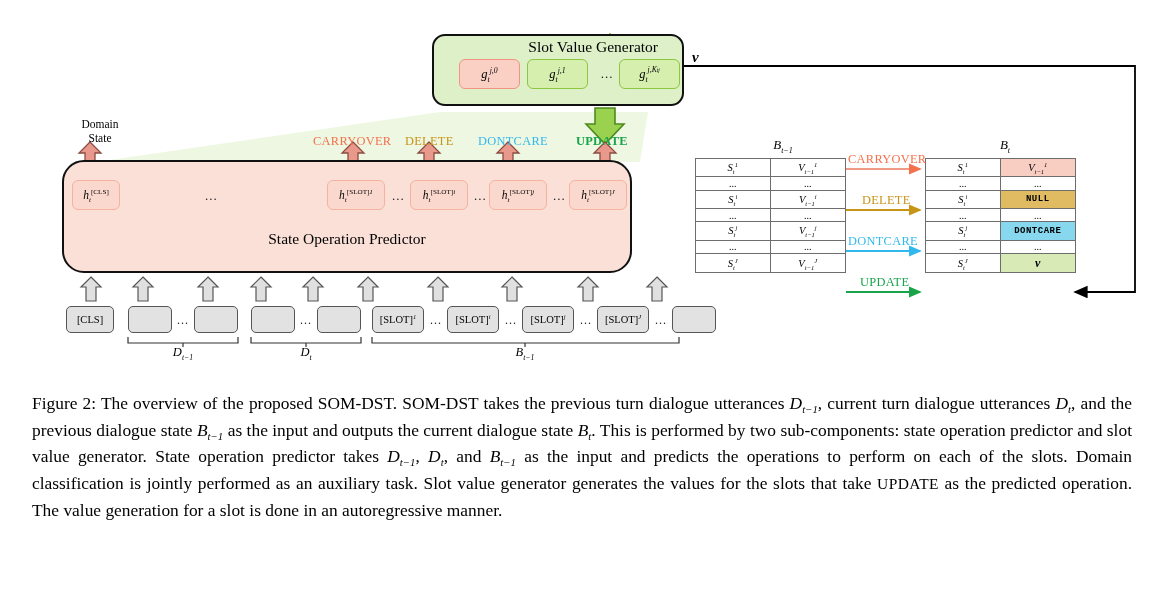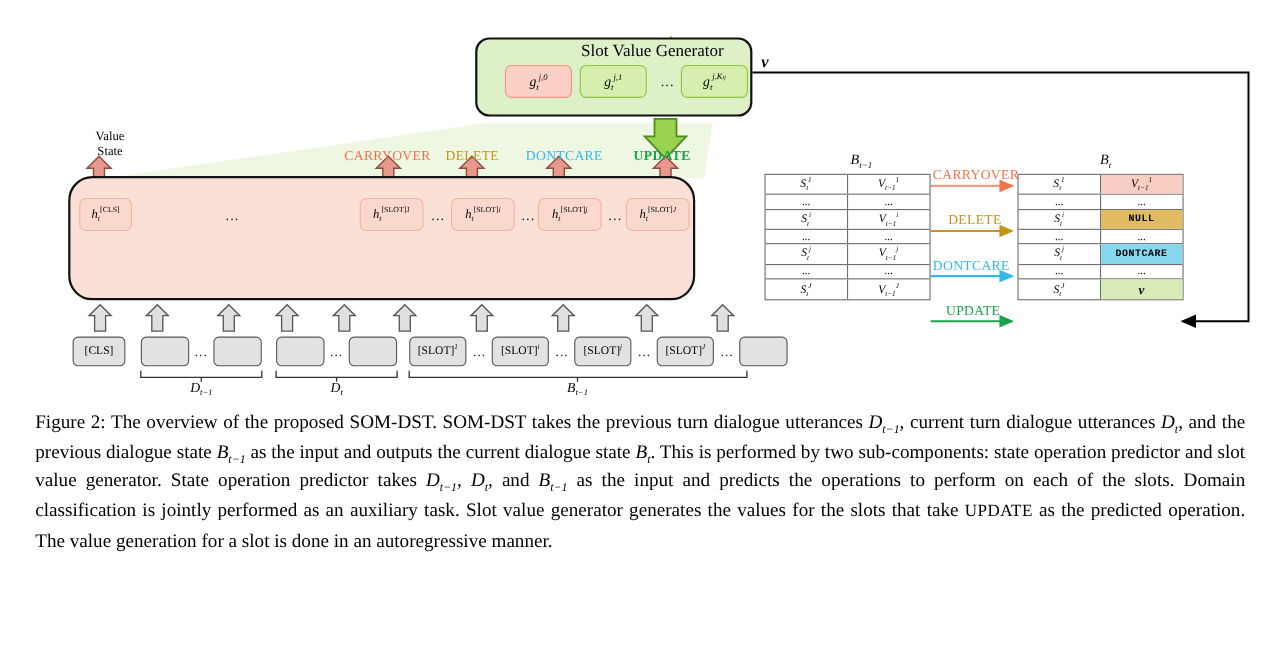--- a/index.html
+++ b/index.html
@@ -63,21 +63,21 @@
   .tcaption{position:absolute;font-size:13px;text-align:center;}
 
   .c-pink{background:#f8cdc2;}
   .c-gold{background:#e0bb62;}
   .c-blue{background:#87d7ef;}
   .c-green{background:#d8eab6;}
   .opword{font-family:Liberation Mono, monospace;font-weight:bold;font-size:9px;
           letter-spacing:.5px;font-style:normal;}
 
   
-  #caption{position:absolute;left:32px;top:370px;width:1100px;font-size:17.4px;
+  #caption{position:absolute;left:32px;top:390px;width:1100px;font-size:17.4px;
            line-height:26.6px;text-align:justify;font-family:"Liberation Serif", serif;}
   .sc{font-variant:small-caps;font-size:15.5px;letter-spacing:.4px;}
   .mi{font-style:italic;}
 </style>
 </head>
 <body>
 
 <div class="fig">
 
   <svg class="layer" viewBox="0 0 1165 375">
@@ -177,25 +177,26 @@
   </div>
 
   <div class="abs" id="v-label">v</div>
 
   <div class="oplabel" style="left:313px;color:#f4714e;">CARRYOVER</div>
   <div class="oplabel" style="left:405px;color:#c79416;">DELETE</div>
   <div class="oplabel" style="left:478px;color:#33b8ee;">DONTCARE</div>
   <div class="oplabel" style="left:576px;color:#19a44a;font-weight:bold;">UPDATE</div>
 
   <div class="abs" id="domain-label">
-    <span>Value</span><br>
+    <span>Domain</span><br>
     <span>State</span>
   </div>
 
   <div class="abs" id="sop"></div>
+  <div class="abs" id="sop-title">State Operation Predictor</div>
 
   <div class="hbox" style="left:72px;width:48px;">
     <span class="mathlabel">h<sub>t</sub><sup class="up">[CLS]</sup></span>
   </div>
   <div class="hdots" style="left:205px;">...</div>
   <div class="hbox" style="left:327px;width:58px;">
     <span class="mathlabel">h<sub>t</sub><sup class="up">[SLOT]<span class="mi">1</span></sup></span>
   </div>
   <div class="hdots" style="left:392px;">...</div>
   <div class="hbox" style="left:410px;width:58px;">

